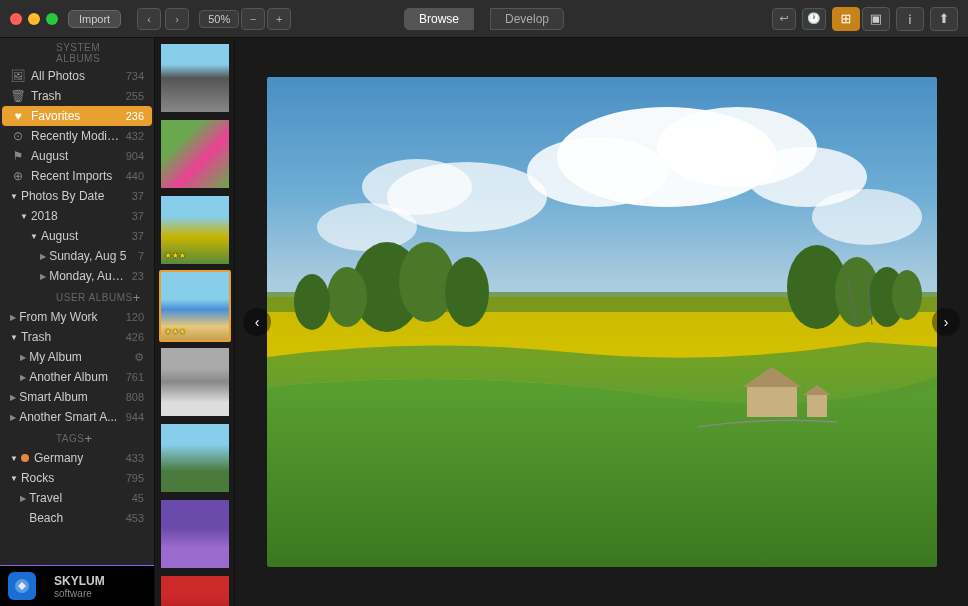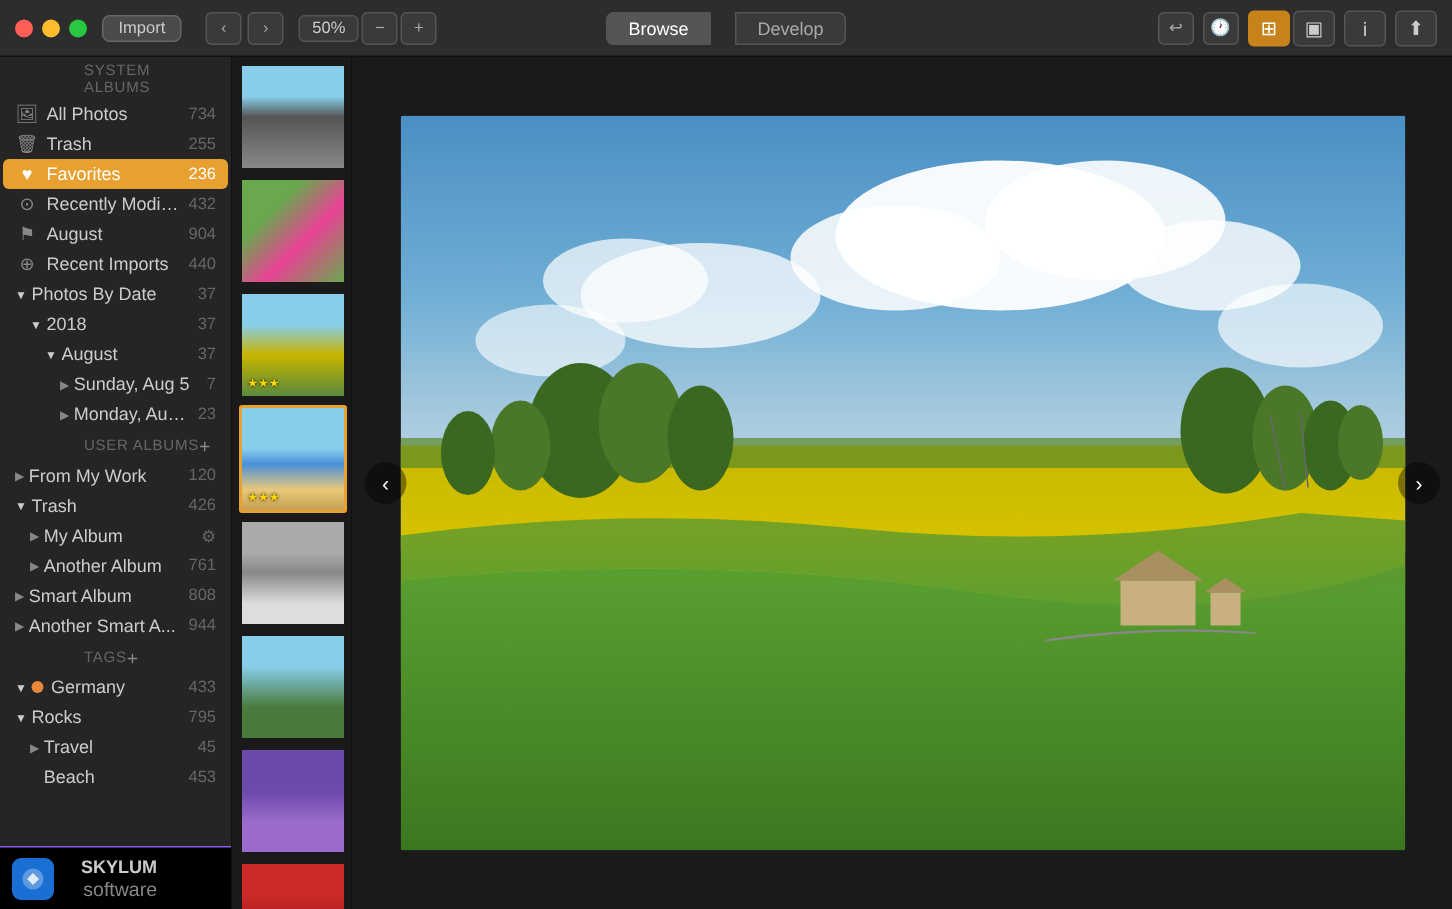--- a/index.html
+++ b/index.html
@@ -235,21 +235,21 @@
       justify-content: center;
       color: white;
       font-size: 14px;
       font-weight: bold;
     }
     .skylum-text {
       display: flex;
       flex-direction: column;
     }
     .skylum-name { font-size: 12px; color: #ccc; font-weight: bold; }
-    .skylum-sub { font-size: 13px; color: #888; text-align: right; }
+    .skylum-sub { font-size: 10px; color: #888; }
 
     
     .filmstrip {
       width: 80px;
       min-width: 80px;
       background: #1a1a1a;
       border-right: 1px solid #111;
       overflow-y: auto;
       overflow-x: hidden;
       position: relative;

